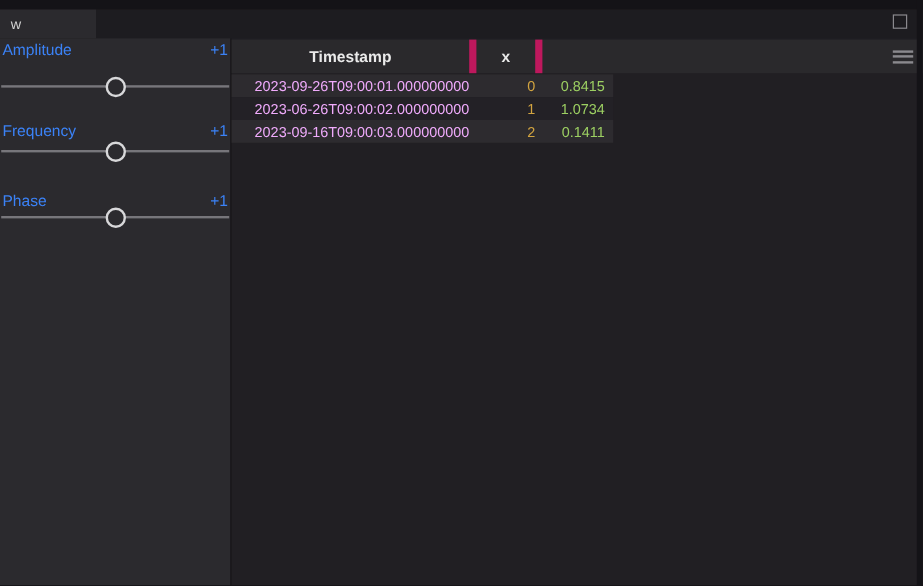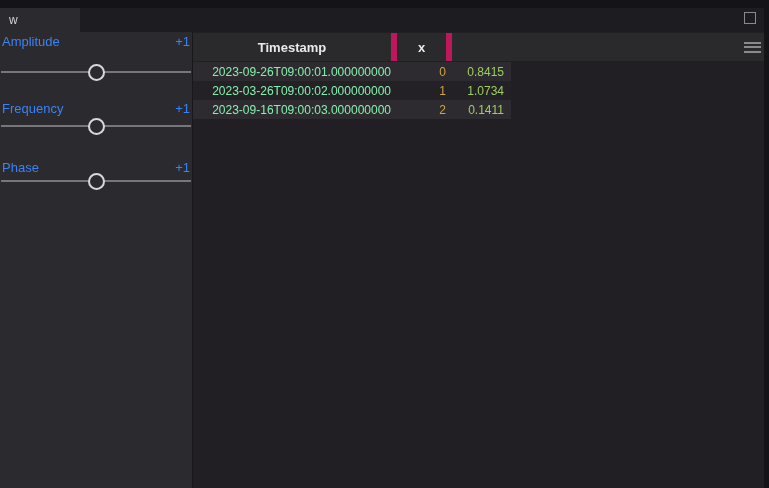--- a/index.html
+++ b/index.html
@@ -61,21 +61,21 @@
     display:flex; flex-direction:column; justify-content:center; align-items:flex-end;
     gap:2.5px; cursor:pointer;
   }
   .menu-btn span { display:block; width:17px; height:2px; background:#8a898e; }
 
   .rows { position:absolute; left:0; top:30px; width:318px; }
   .row { display:flex; height:19px; align-items:center; font-size:12px; }
   .row:nth-child(odd) { background:#2d2b2f; }
   .row:nth-child(even) { background:#232126; }
   .cell { text-align:right; padding-right:6px; white-space:nowrap; overflow:hidden; }
-  .cell-ts { width:204px; color:#86efac; }
+  .cell-ts { width:204px; color:#f0abfc; }
   .cell-x { width:55px; color:#d2a440; }
   .cell-y { width:58px; color:#9ccf62; }
 
   .right-edge { position:absolute; top:0; right:0; width:5px; height:488px; background:#141317; }
 </style>
 </head>
 <body>
 
 <div class="window">
 
@@ -126,21 +126,21 @@
       </div>
     </div>
 
     <div class="rows">
       <div class="row">
         <div class="cell cell-ts">2023-09-26T09:00:01.000000000</div>
         <div class="cell cell-x">0</div>
         <div class="cell cell-y">0.8415</div>
       </div>
       <div class="row">
-        <div class="cell cell-ts">2023-03-26T09:00:02.000000000</div>
+        <div class="cell cell-ts">2023-06-26T09:00:02.000000000</div>
         <div class="cell cell-x">1</div>
         <div class="cell cell-y">1.0734</div>
       </div>
       <div class="row">
         <div class="cell cell-ts">2023-09-16T09:00:03.000000000</div>
         <div class="cell cell-x">2</div>
         <div class="cell cell-y">0.1411</div>
       </div>
     </div>
 

